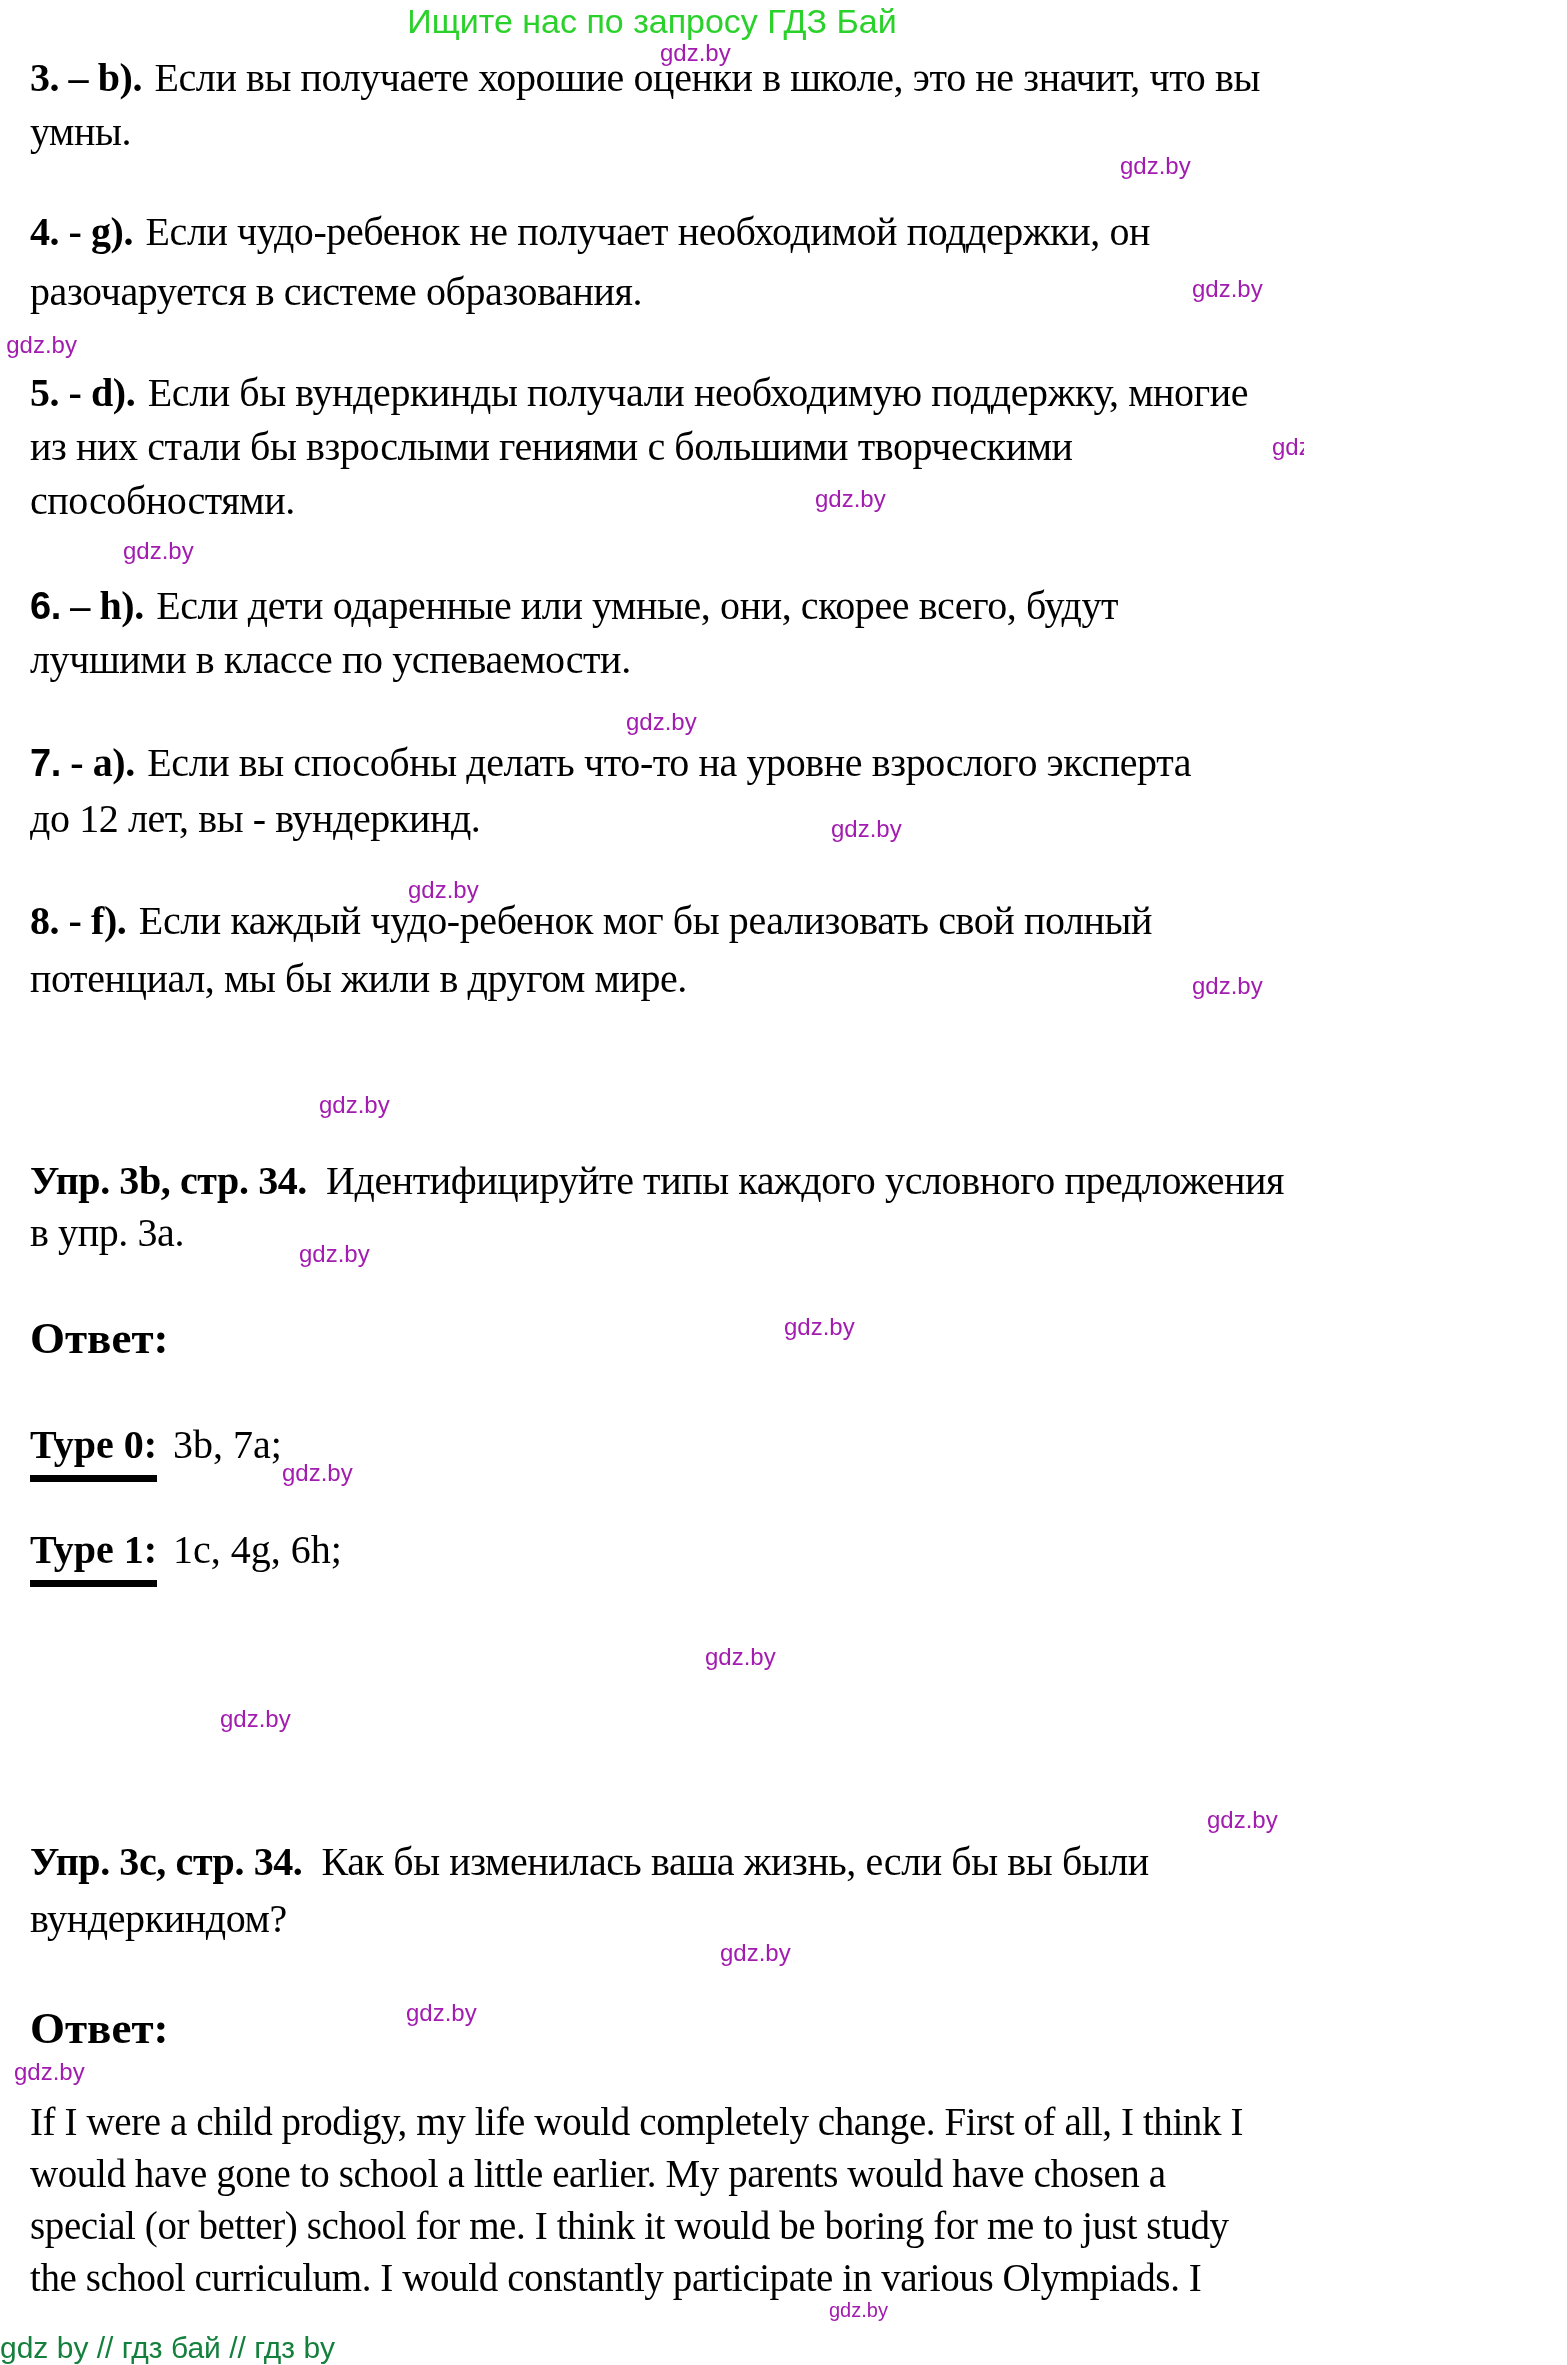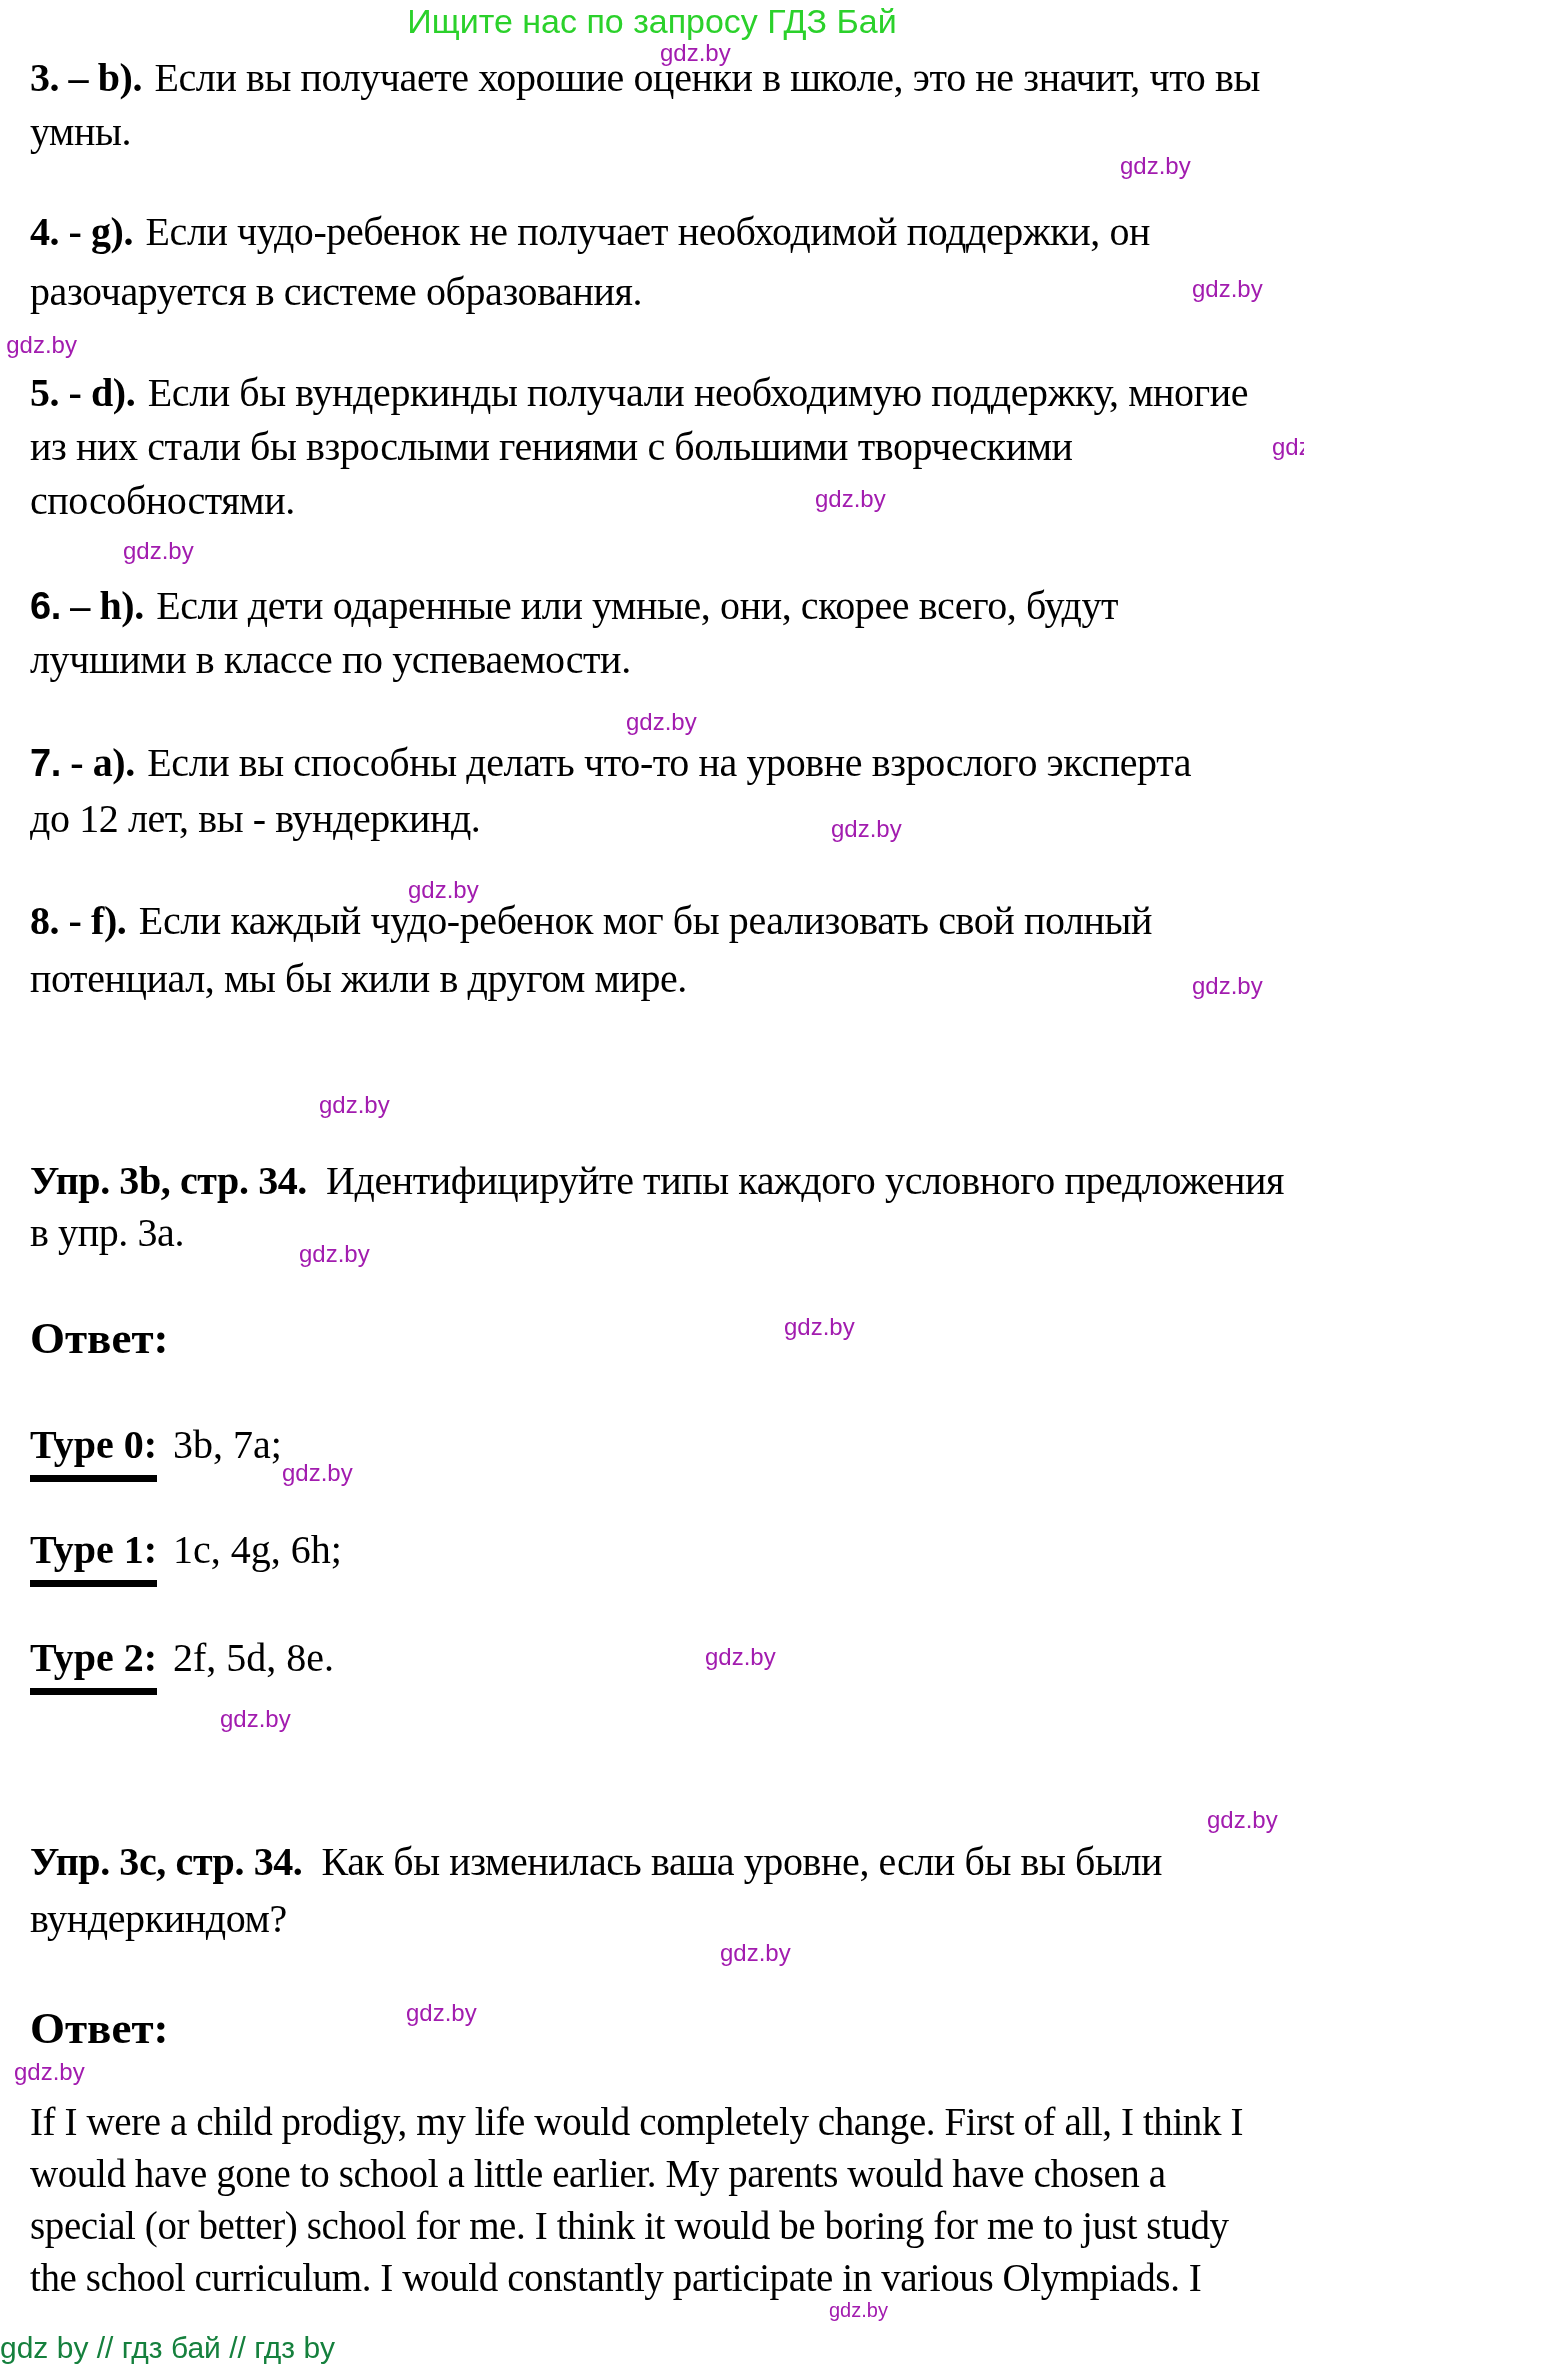--- a/index.html
+++ b/index.html
@@ -114,26 +114,23 @@
   </div>
 
   <div class="answer-label" style="top:1312px;">Ответ:</div>
 
   <div class="type-row" style="top:1421px;">
     <span class="type-label">Type 0:</span><span>3b, 7a;</span>
   </div>
   <div class="type-row" style="top:1526px;">
     <span class="type-label">Type 1:</span><span>1c, 4g, 6h;</span>
   </div>
-  <div class="type-row" style="top:1634px;">
-    <span class="type-label">Type 2:</span><span>2f, 5d, 8e.</span>
-  </div>
 
   <div class="para" style="top:1833px; line-height:57px;">
-    <span class="line"><b class="htag">Упр. 3c, стр. 34.</b><span>Как бы изменилась ваша уровне, если бы вы были</span></span>
+    <span class="line"><b class="htag">Упр. 3c, стр. 34.</b><span>Как бы изменилась ваша жизнь, если бы вы были</span></span>
     <span class="line">вундеркиндом?</span>
   </div>
 
   <div class="answer-label" style="top:2002px;">Ответ:</div>
 
   <div class="para english" style="top:2096px; line-height:52px;">
     <span class="line">If I were a child prodigy, my life would completely change. First of all, I think I</span>
     <span class="line">would have gone to school a little earlier. My parents would have chosen a</span>
     <span class="line">special (or better) school for me. I think it would be boring for me to just study</span>
     <span class="line">the school curriculum. I would constantly participate in various Olympiads. I</span>

